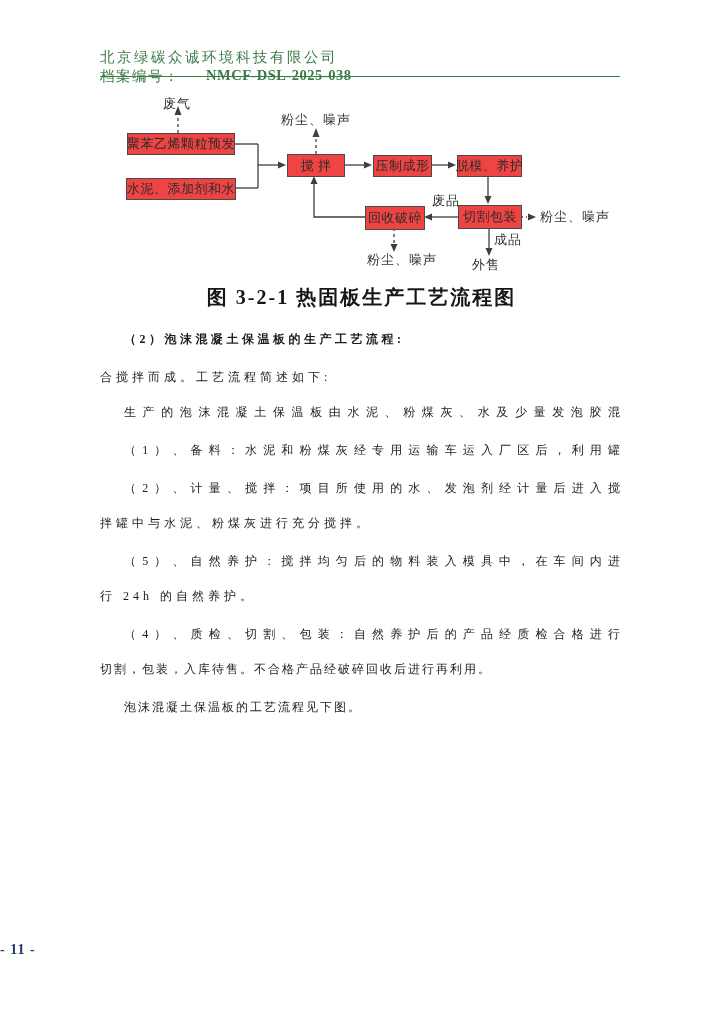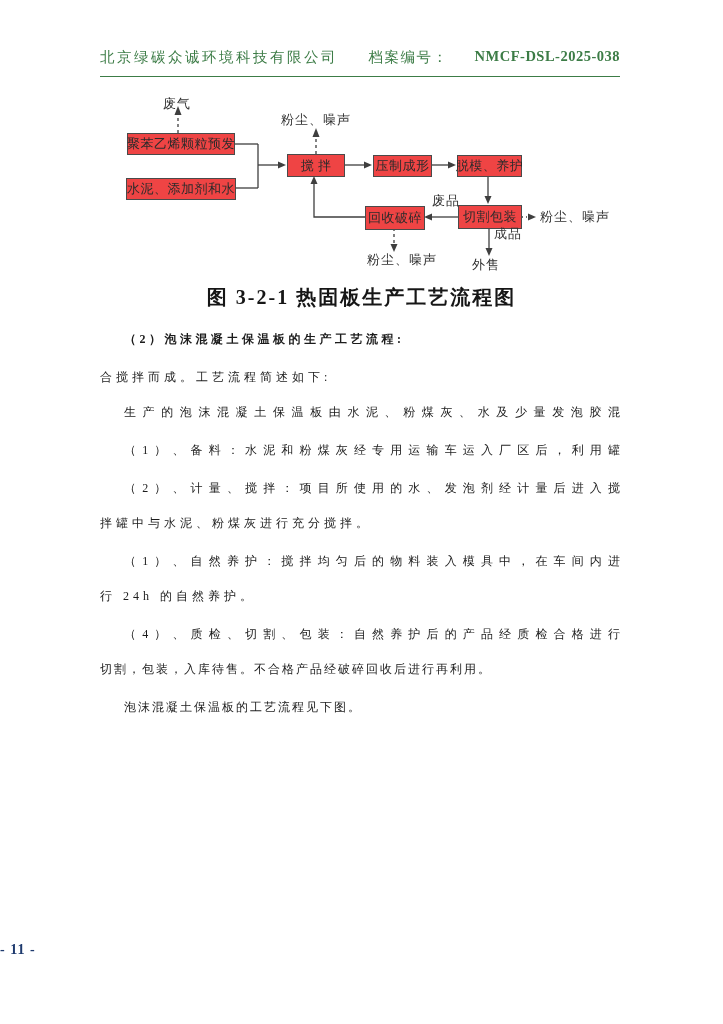--- a/index.html
+++ b/index.html
@@ -1,21 +1,21 @@
 <!DOCTYPE html>
 <html><head>
 <meta charset="utf-8">
 <style>
   html,body{margin:0;padding:0;background:#e8e8e8;}
   .page{position:relative;width:723px;height:1024px;background:#ffffff;margin:0 auto;
         font-family:"Liberation Serif","DejaVu Serif",serif;color:#1c1c1c;overflow:hidden;}
 
   
   .hdr{position:absolute;left:100px;top:48px;width:520px;height:28px;
-       border-bottom:1.5px solid #3c7c46;display:flex;justify-content:space-between;align-items:flex-start;}
+       border-bottom:1.5px solid #3c7c46;display:flex;justify-content:space-between;align-items:flex-start;flex-direction:column;}
   .hdr .co{font-size:14.5px;letter-spacing:2.5px;color:#3c7c46;}
   .hdr .arc{font-size:14.5px;color:#3c7c46;display:flex;gap:26px;}
   .hdr .arc .lbl{letter-spacing:1.5px;}
   .hdr .arc .num{font-weight:600;letter-spacing:0.5px;}
 
   
   .fc{position:absolute;left:0;top:0;width:723px;height:300px;}
   .fc svg{position:absolute;left:0;top:0;}
   .fc-box{position:absolute;border:1.2px solid #4a4a4a;background:#ef4444;color:#2b2b2b;
           display:flex;align-items:center;justify-content:center;font-size:13px;letter-spacing:0.5px;white-space:nowrap;}
@@ -99,21 +99,21 @@
     <div class="fc-box" style="left:287px;top:154px;width:56px;height:21px">搅 拌</div>
     <div class="fc-box" style="left:373px;top:155px;width:57px;height:20px">压制成形</div>
     <div class="fc-box" style="left:457px;top:155px;width:63px;height:20px">脱模、养护</div>
     <div class="fc-box" style="left:458px;top:205px;width:62px;height:22px">切割包装</div>
     <div class="fc-box" style="left:365px;top:206px;width:58px;height:22px">回收破碎</div>
 
     <div class="fc-label" style="left:163px;top:95px">废气</div>
     <div class="fc-label" style="left:281px;top:111px">粉尘、噪声</div>
     <div class="fc-label" style="left:432px;top:192px">废品</div>
     <div class="fc-label" style="left:540px;top:208px">粉尘、噪声</div>
-    <div class="fc-label" style="left:494px;top:225px">成品</div>
+    <div class="fc-label" style="left:494px;top:231px">成品</div>
     <div class="fc-label" style="left:472px;top:256px">外售</div>
     <div class="fc-label" style="left:367px;top:251px">粉尘、噪声</div>
   </div>
 
   <div class="caption">图 3-2-1 热固板生产工艺流程图</div>
 
   <div class="textblock">
     <div class="h2">（2）泡沫混凝土保温板的生产工艺流程:</div>
 
     <div class="para">
@@ -124,21 +124,21 @@
     <div class="para">
       <div class="line ind jl">（1）、备料：水泥和粉煤灰经专用运输车运入厂区后，利用罐</div>
     </div>
 
     <div class="para">
       <div class="line ind jl">（2）、计量、搅拌：项目所使用的水、发泡剂经计量后进入搅</div>
       <div class="line sp">拌罐中与水泥、粉煤灰进行充分搅拌。</div>
     </div>
 
     <div class="para">
-      <div class="line ind jl">（1）、自然养护：搅拌均匀后的物料装入模具中，在车间内进</div>
+      <div class="line ind jl">（5）、自然养护：搅拌均匀后的物料装入模具中，在车间内进</div>
       <div class="line sp">行 24h 的自然养护。</div>
     </div>
 
     <div class="para">
       <div class="line ind jl">（4）、质检、切割、包装：自然养护后的产品经质检合格进行</div>
       <div class="line">切割，包装，入库待售。不合格产品经破碎回收后进行再利用。</div>
     </div>
 
     <div class="para">
       <div class="line ind">泡沫混凝土保温板的工艺流程见下图。</div>

